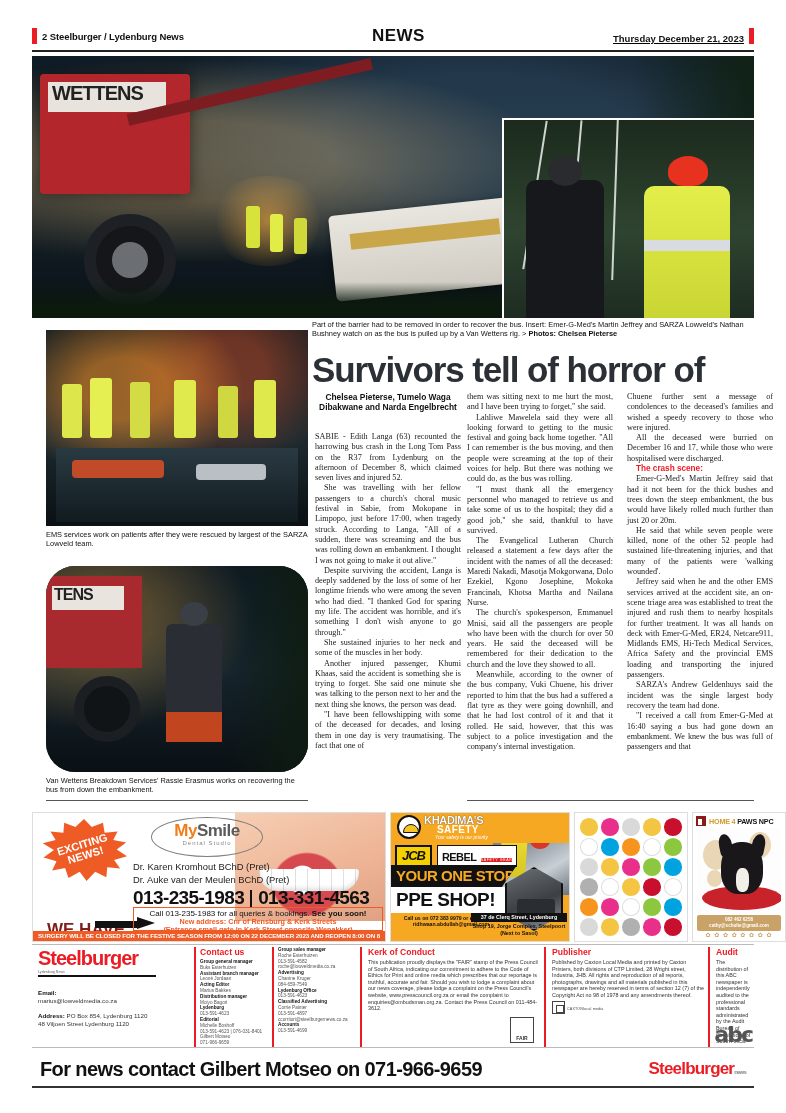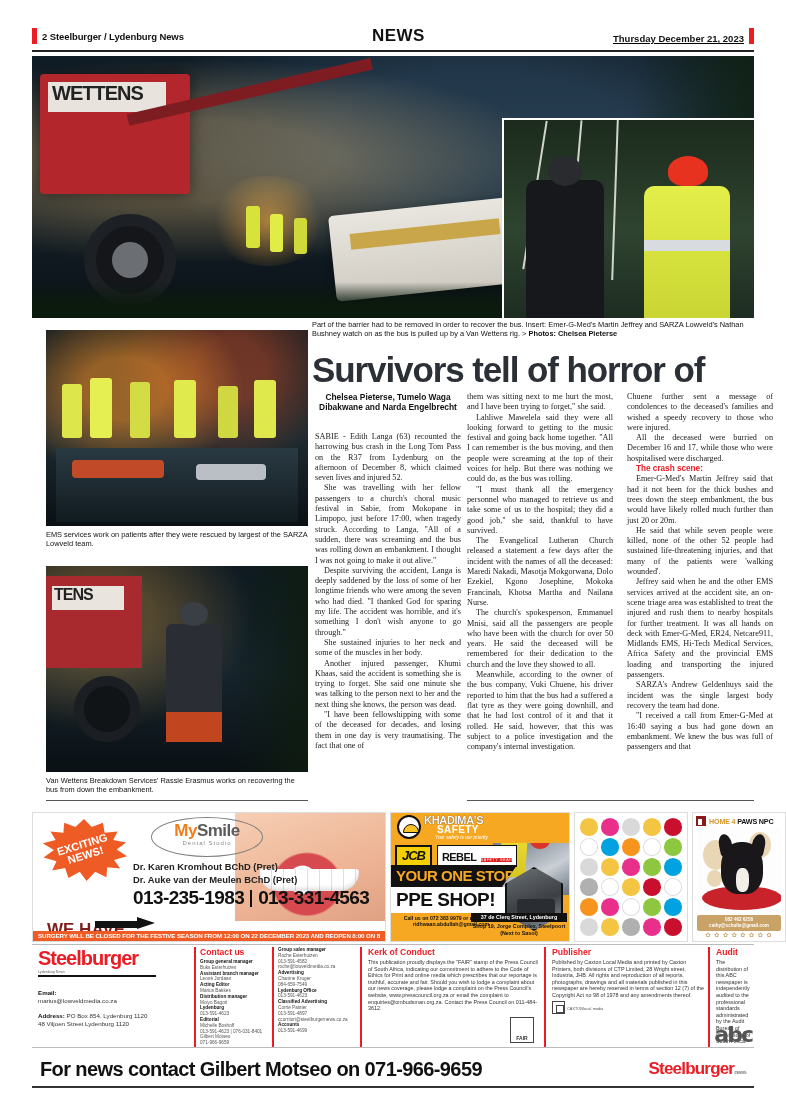--- a/index.html
+++ b/index.html
@@ -32,21 +32,21 @@
   .photo { position:absolute; overflow:hidden; background:#2b2b2b; }
   .cap { position:absolute; font-size:7.4px; line-height:9.3px; color:#111; }
   .cap b { font-weight:bold; }
 
   
   #photo-hero { left:32px; top:56px; width:722px; height:262px; }
   
   #photo-inset { left:470px; top:62px; width:278px; height:248px; border:2px solid #fff; }
   
   #photo-ems { left:46px; top:330px; width:262px; height:196px; }
-  #photo-tow { left:46px; top:566px; width:262px; height:206px; }
+  #photo-tow { left:46px; top:566px; width:262px; height:206px;border-radius:29px; }
 
   
   .headline {
     position:absolute; left:312px; top:352px; width:442px;
     font-size:35px; line-height:35px; font-weight:bold; color:#2b2f36;
     letter-spacing:-1.1px; font-family:"Liberation Sans", sans-serif;
   }
   .byline {
     position:absolute; left:315px; top:392px; width:146px;
     text-align:center; font-size:8.4px; line-height:10px;
@@ -91,21 +91,21 @@
   .ms-logo-txt span { color:#ef7f1a; }
   .ms-logo-sub { font-size:6px; color:#8a8a8a; margin-top:-4px; letter-spacing:1px; }
   .ms-burst { position:absolute; left:8px; top:6px; width:86px; height:62px; background:#ef5b25;
      clip-path: polygon(50% 0%,59% 13%,72% 6%,74% 22%,89% 20%,84% 34%,99% 38%,88% 49%,100% 60%,
                         85% 66%,92% 80%,77% 78%,76% 94%,63% 85%,53% 100%,45% 85%,32% 95%,28% 79%,
                         13% 83%,18% 68%,3% 62%,15% 50%,2% 39%,17% 34%,11% 20%,26% 22%,27% 6%,40% 13%);
      display:flex; align-items:center; justify-content:center; }
   .ms-burst span { color:#fff; font-weight:bold; font-size:11px; line-height:11px;
      transform:rotate(-17deg); text-align:center; }
   .ms-drs { position:absolute; left:100px; top:48px; font-size:9.4px; line-height:12.5px;
-     font-weight:bold; color:#222; }
+     font-weight:normal; color:#222; }
   .ms-moved { position:absolute; left:14px; top:72px; width:96px; color:#7f1d1d;
      font-weight:bold; font-size:17px; line-height:17px;margin-top:36px; }
   .ms-arrow { position:absolute; left:62px; top:104px; width:62px; height:13px; }
   .ms-arrow:before{content:""; position:absolute; left:0; top:3.5px; width:44px; height:7px; background:#111;}
   .ms-arrow:after{content:""; position:absolute; left:42px; top:0; border-left:18px solid #111;
      border-top:6.5px solid transparent; border-bottom:6.5px solid transparent;}
   .ms-phones { position:absolute; left:100px; top:74px; width:252px; font-size:19px;
      font-weight:bold; color:#111; letter-spacing:-0.6px; display:flex; align-items:center; gap:6px; }
   .ms-phones i { width:2px; height:17px; background:#111; font-style:normal; }
   .ms-box { position:absolute; left:100px; top:94px; width:250px; height:24px; border:1.4px solid #ef5b25;
@@ -389,20 +389,25 @@
         <div>Dr. Karen Kromhout BChD (Pret)</div>
         <div>Dr. Auke van der Meulen BChD (Pret)</div>
       </div>
       <div class="ms-moved">WE HAVE MOVED!</div>
       <div class="ms-arrow"></div>
       <div class="ms-phones">
         <span>013-235-1983</span>
         <i></i>
         <span>013-331-4563</span>
       </div>
+      <div class="ms-box">
+        <div class="l1"><span>Call 013-235-1983 for all queries &amp; bookings. </span><b>See you soon!</b></div>
+        <div class="l2">New address: Cnr of Rensburg &amp; Kerk Streets</div>
+        <div class="l2">(Entrance small gate in Kerk Street opposite Wenakker)</div>
+      </div>
       <div class="ms-strip">SURGERY WILL BE CLOSED FOR THE FESTIVE SEASON FROM 12:00 ON 22 DECEMBER 2023 AND REOPEN 8:00 ON 8 JANUARY 2024.</div>
     </div>
 
     <div class="ad" id="ad-khadima">
       <div class="kh-hero"></div>
       <div class="kh-top"></div>
       <div class="kh-circ"></div>
       <div class="kh-name">KHADIMA'S</div>
       <div class="kh-name2">SAFETY</div>
       <div class="kh-tag">Your safety is our priority</div>

